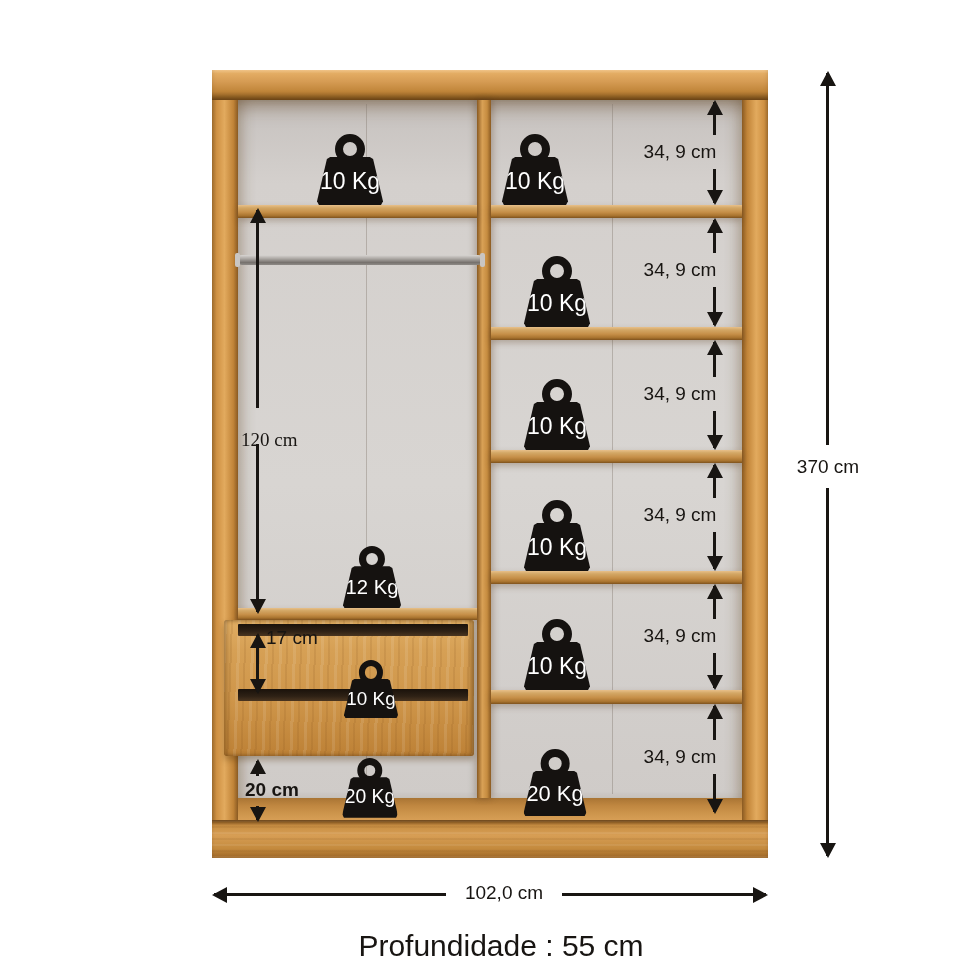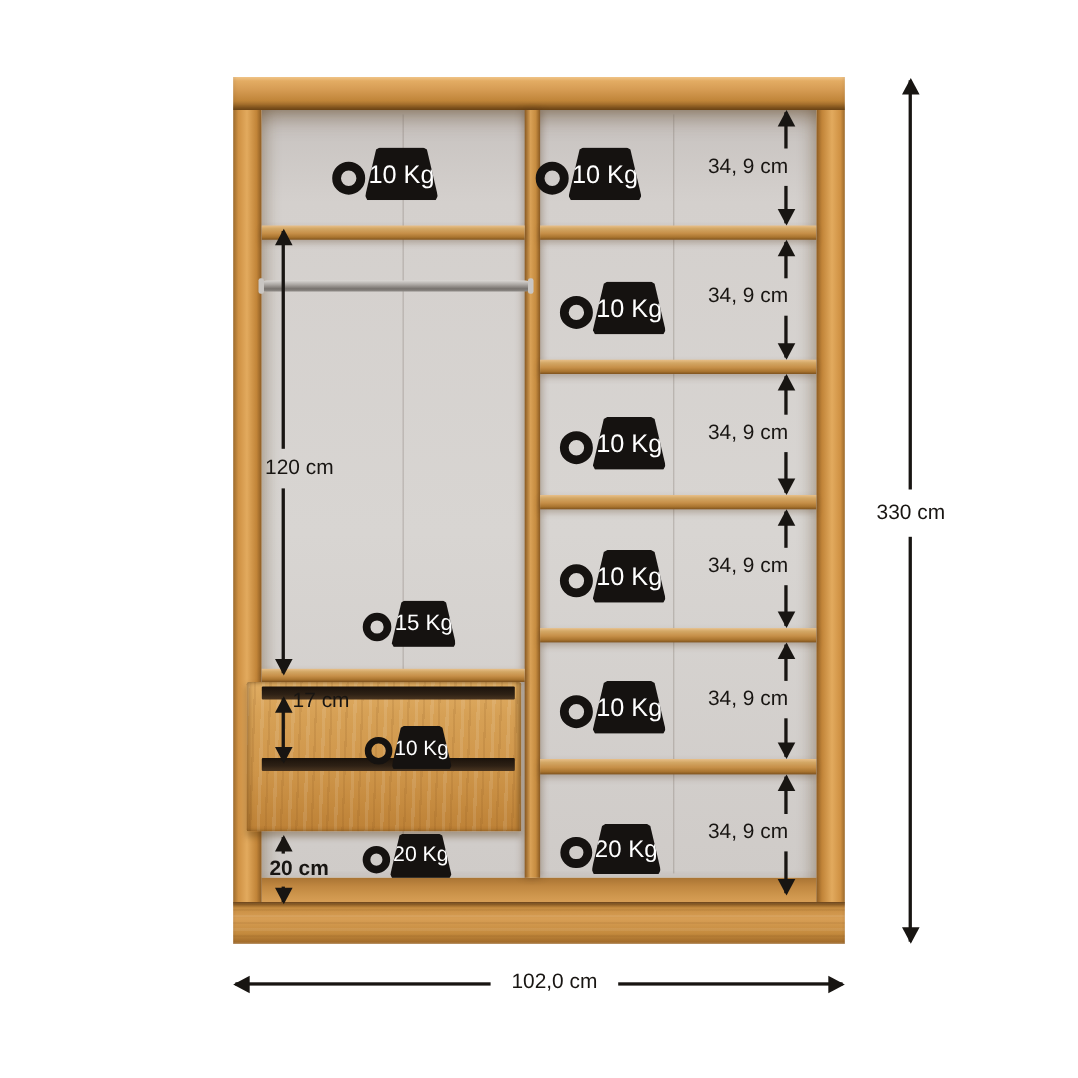--- a/index.html
+++ b/index.html
@@ -44,21 +44,21 @@
   .rod::before{left:-2px;} .rod::after{right:-2px;}
   .drawer{left:224px;top:620px;width:250px;height:136px;border-radius:2px;
     background:repeating-linear-gradient(92deg,rgba(255,255,255,.10) 0 3px,rgba(0,0,0,0) 3px 7px,rgba(120,70,20,.12) 7px 9px,rgba(0,0,0,0) 9px 14px),
                linear-gradient(180deg,#e0ad63 0%,#d6a055 22%,#cf964a 58%,#bd8136 100%);
     box-shadow:0 4px 6px rgba(80,50,10,.35), inset -3px 0 4px rgba(90,55,15,.5), inset 3px 0 4px rgba(90,55,15,.35);}
   .slot{position:absolute;left:14px;width:230px;height:12px;border-radius:1px;
     background:linear-gradient(180deg,#1a120b 0%,#2e2115 60%,#4a3односилка520 100%);
     background:linear-gradient(180deg,#1a120b 0%,#2e2115 60%,#4a3520 100%);}
 
   
-  .weight{position:absolute;display:flex;align-items:center;transform:translateX(-50%);text-align:right;--s:1;}
+  .weight{position:absolute;display:flex;flex-direction:column;align-items:center;transform:translateX(-50%);text-align:right;--s:1;}
   .w-ring{width:calc(30px*var(--s));height:calc(30px*var(--s));
     border:calc(8.5px*var(--s)) solid var(--weight-fill);border-radius:50%;margin-bottom:calc(-7px*var(--s));}
   .w-body{width:calc(66px*var(--s));height:calc(48px*var(--s));background:var(--weight-fill);
     clip-path:polygon(20% 0,80% 0,85% 4%,100% 92%,97% 100%,3% 100%,0 92%,15% 4%);
     display:flex;align-items:center;justify-content:center;}
   .w-label{color:var(--weight-text);font-size:calc(23px*var(--s));white-space:nowrap;}
 
   
   .varrow{position:absolute;width:3px;background:var(--ink);}
   .varrow.up::before{content:"";position:absolute;top:-2px;left:50%;transform:translateX(-50%);
@@ -142,21 +142,21 @@
   </div>
   <div class="weight" style="left:555px;top:749px;--s:0.95;">
     <div class="w-ring"></div>
     <div class="w-body">
         <span class="w-label">20 Kg</span>
       </div>
   </div>
   <div class="weight" style="left:372px;top:546px;--s:0.88;">
     <div class="w-ring"></div>
     <div class="w-body">
-        <span class="w-label">15 Kg</span>
+        <span class="w-label">12 Kg</span>
       </div>
   </div>
   <div class="weight" style="left:371px;top:660px;--s:0.82;">
     <div class="w-ring"></div>
     <div class="w-body">
         <span class="w-label">10 Kg</span>
       </div>
   </div>
   <div class="weight" style="left:370px;top:758px;--s:0.84;">
     <div class="w-ring"></div>
@@ -183,32 +183,33 @@
 
   <div class="varrow up" style="left:713px;top:586px;height:33px;"></div>
   <div class="dim center" style="left:680px;top:620px;">34, 9 cm</div>
   <div class="varrow down" style="left:713px;top:653px;height:35px;"></div>
 
   <div class="varrow up" style="left:713px;top:706px;height:34px;"></div>
   <div class="dim center" style="left:680px;top:741px;">34, 9 cm</div>
   <div class="varrow down" style="left:713px;top:774px;height:38px;"></div>
 
   <div class="varrow up" style="left:256px;top:210px;height:198px;"></div>
-  <div class="dim" style="left:241px;top:410px;">120 cm</div>
+  <div class="dim" style="left:241px;top:424px;font-family:Liberation Serif, serif;">120 cm</div>
   <div class="varrow down" style="left:256px;top:444px;height:168px;"></div>
 
   <div class="varrow up down" style="left:256px;top:635px;height:57px;"></div>
   <div class="dim" style="left:266px;top:622px;">17 cm</div>
 
   <div class="varrow up" style="left:256px;top:761px;height:15px;"></div>
   <div class="dim" style="left:245px;top:774px;font-weight:bold;">20 cm</div>
   <div class="varrow down" style="left:256px;top:806px;height:14px;"></div>
 
   <div class="varrow up" style="left:826px;top:73px;height:372px;"></div>
-  <div class="dim center" style="left:828px;top:451px;">330 cm</div>
+  <div class="dim center" style="left:828px;top:451px;">370 cm</div>
   <div class="varrow down" style="left:826px;top:488px;height:368px;"></div>
 
   <div class="harrow left" style="left:214px;top:893px;width:232px;"></div>
   <div class="dim center" style="left:504px;top:877px;">102,0 cm</div>
   <div class="harrow right" style="left:562px;top:893px;width:204px;"></div>
 
+  <div class="depth-note" style="left:501px;top:929px;">Profundidade : 55 cm</div>
 
 </div>
 
 </body></html>

